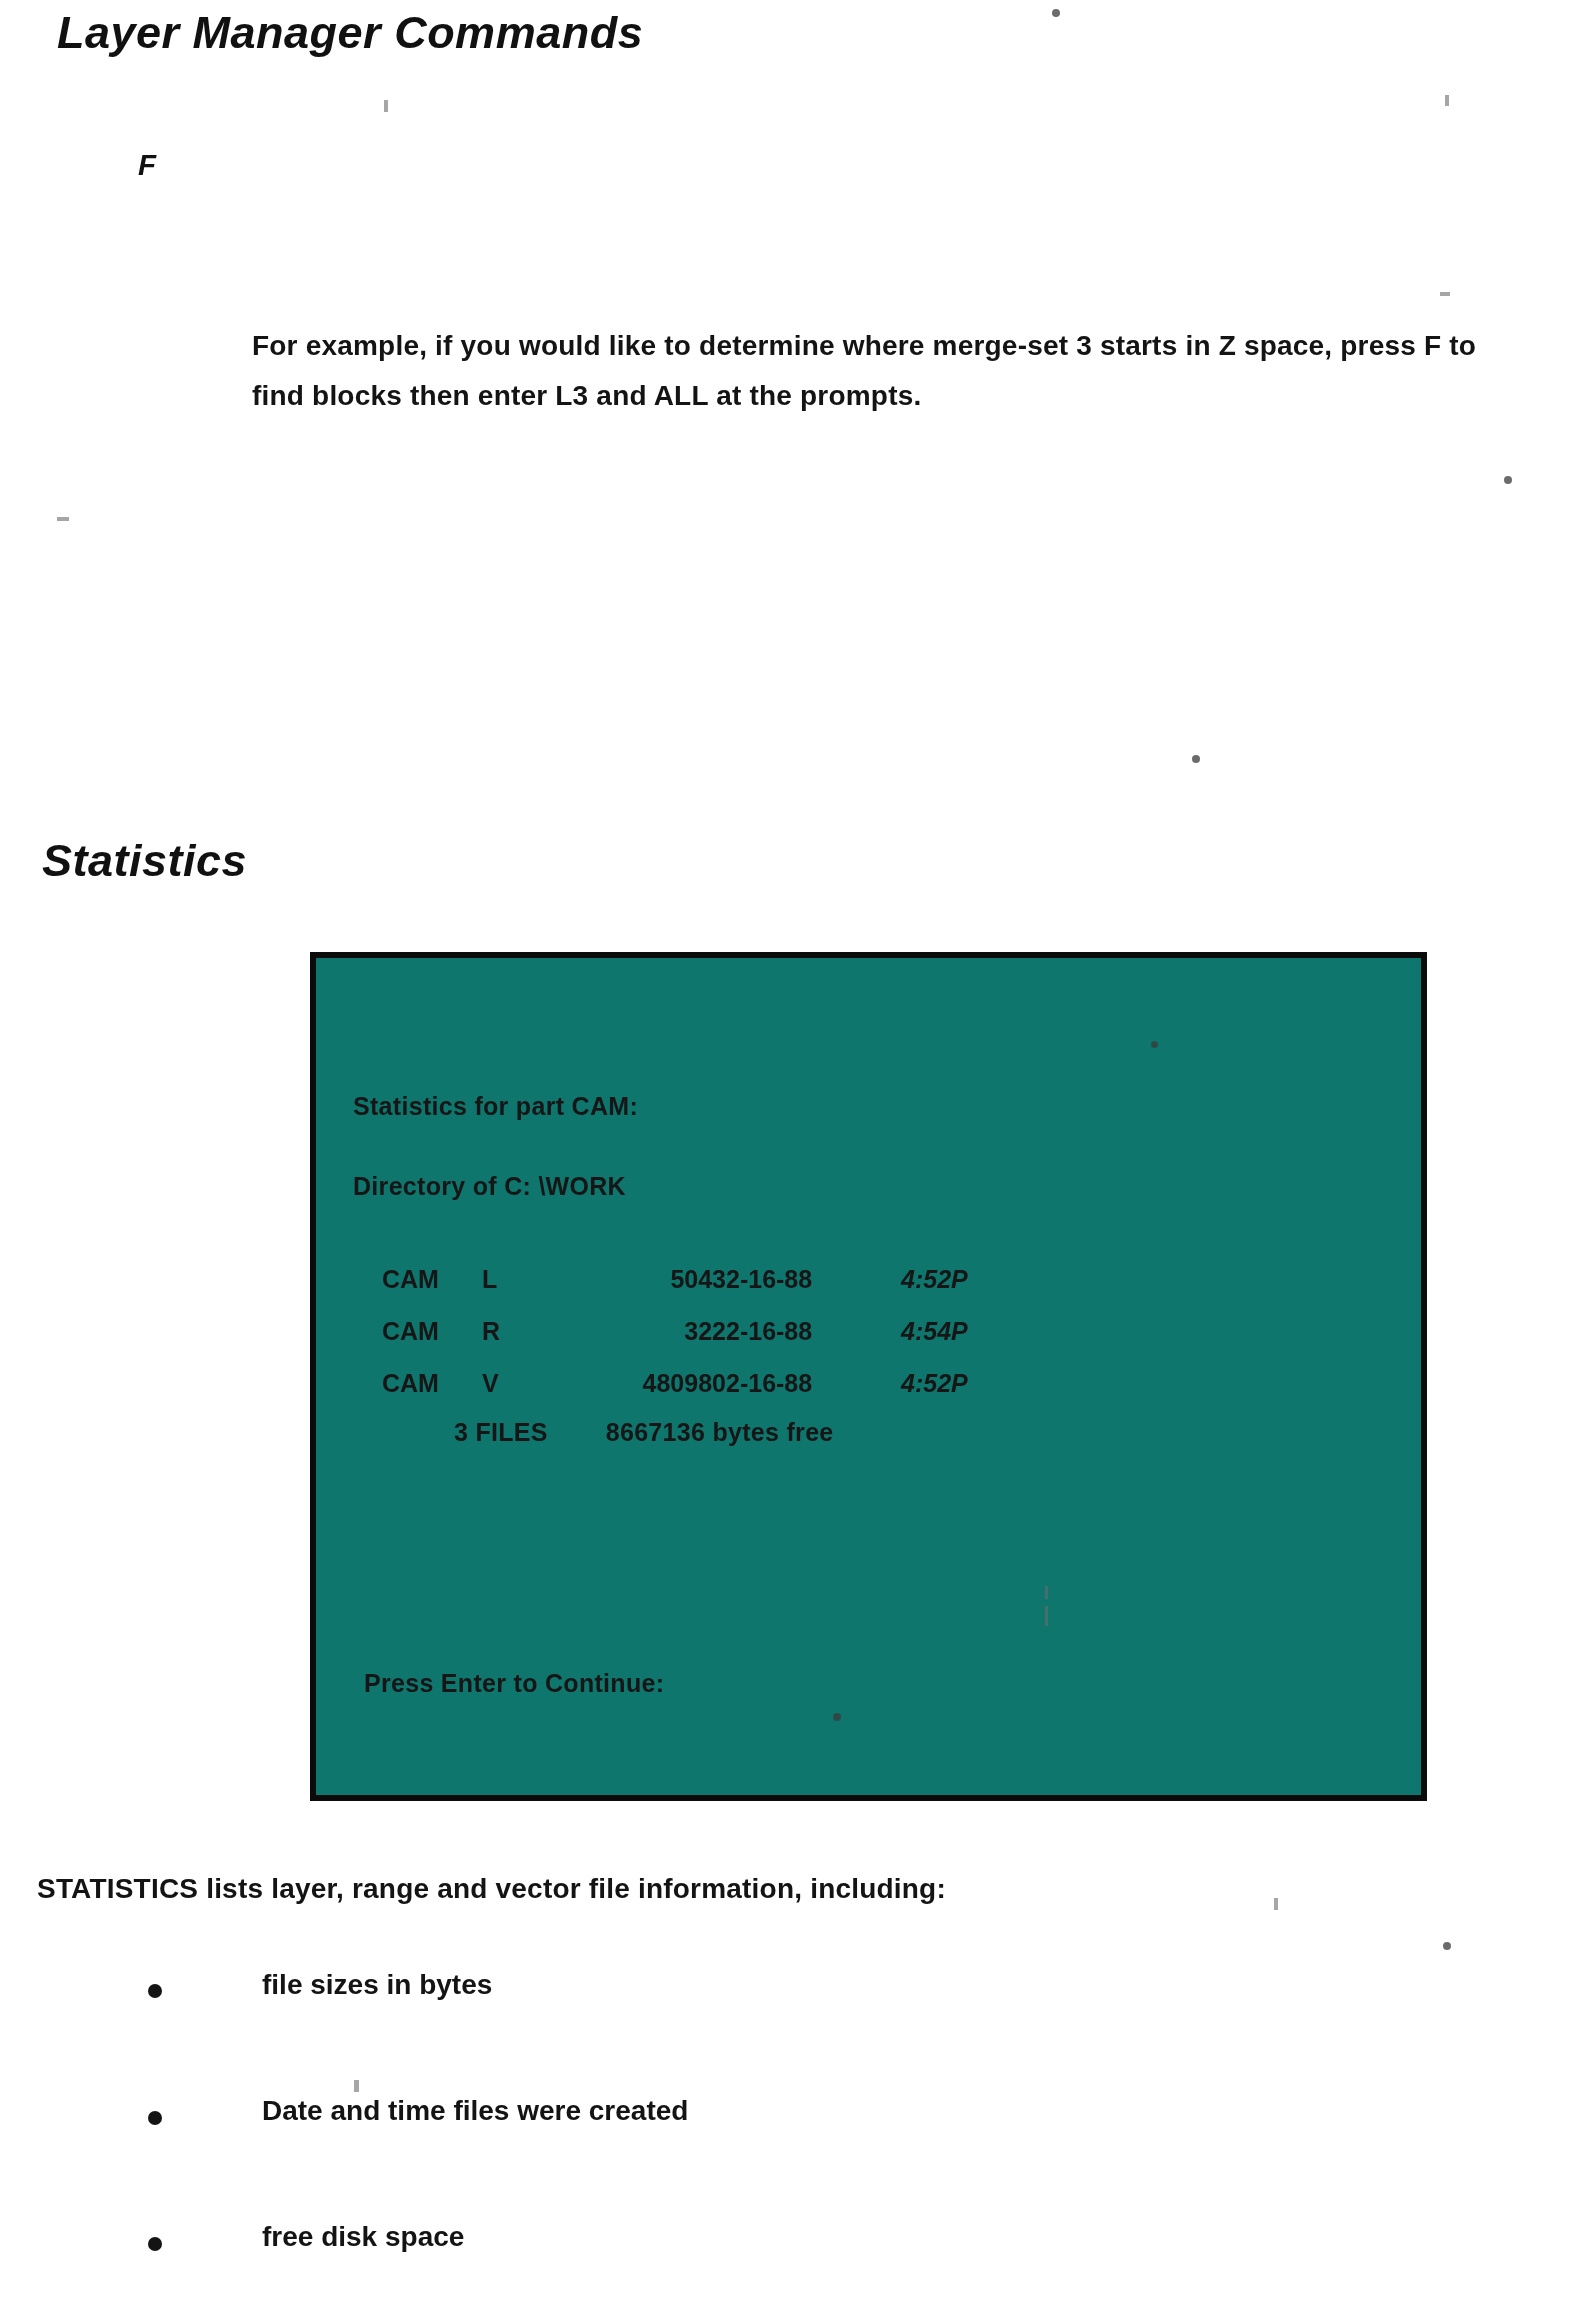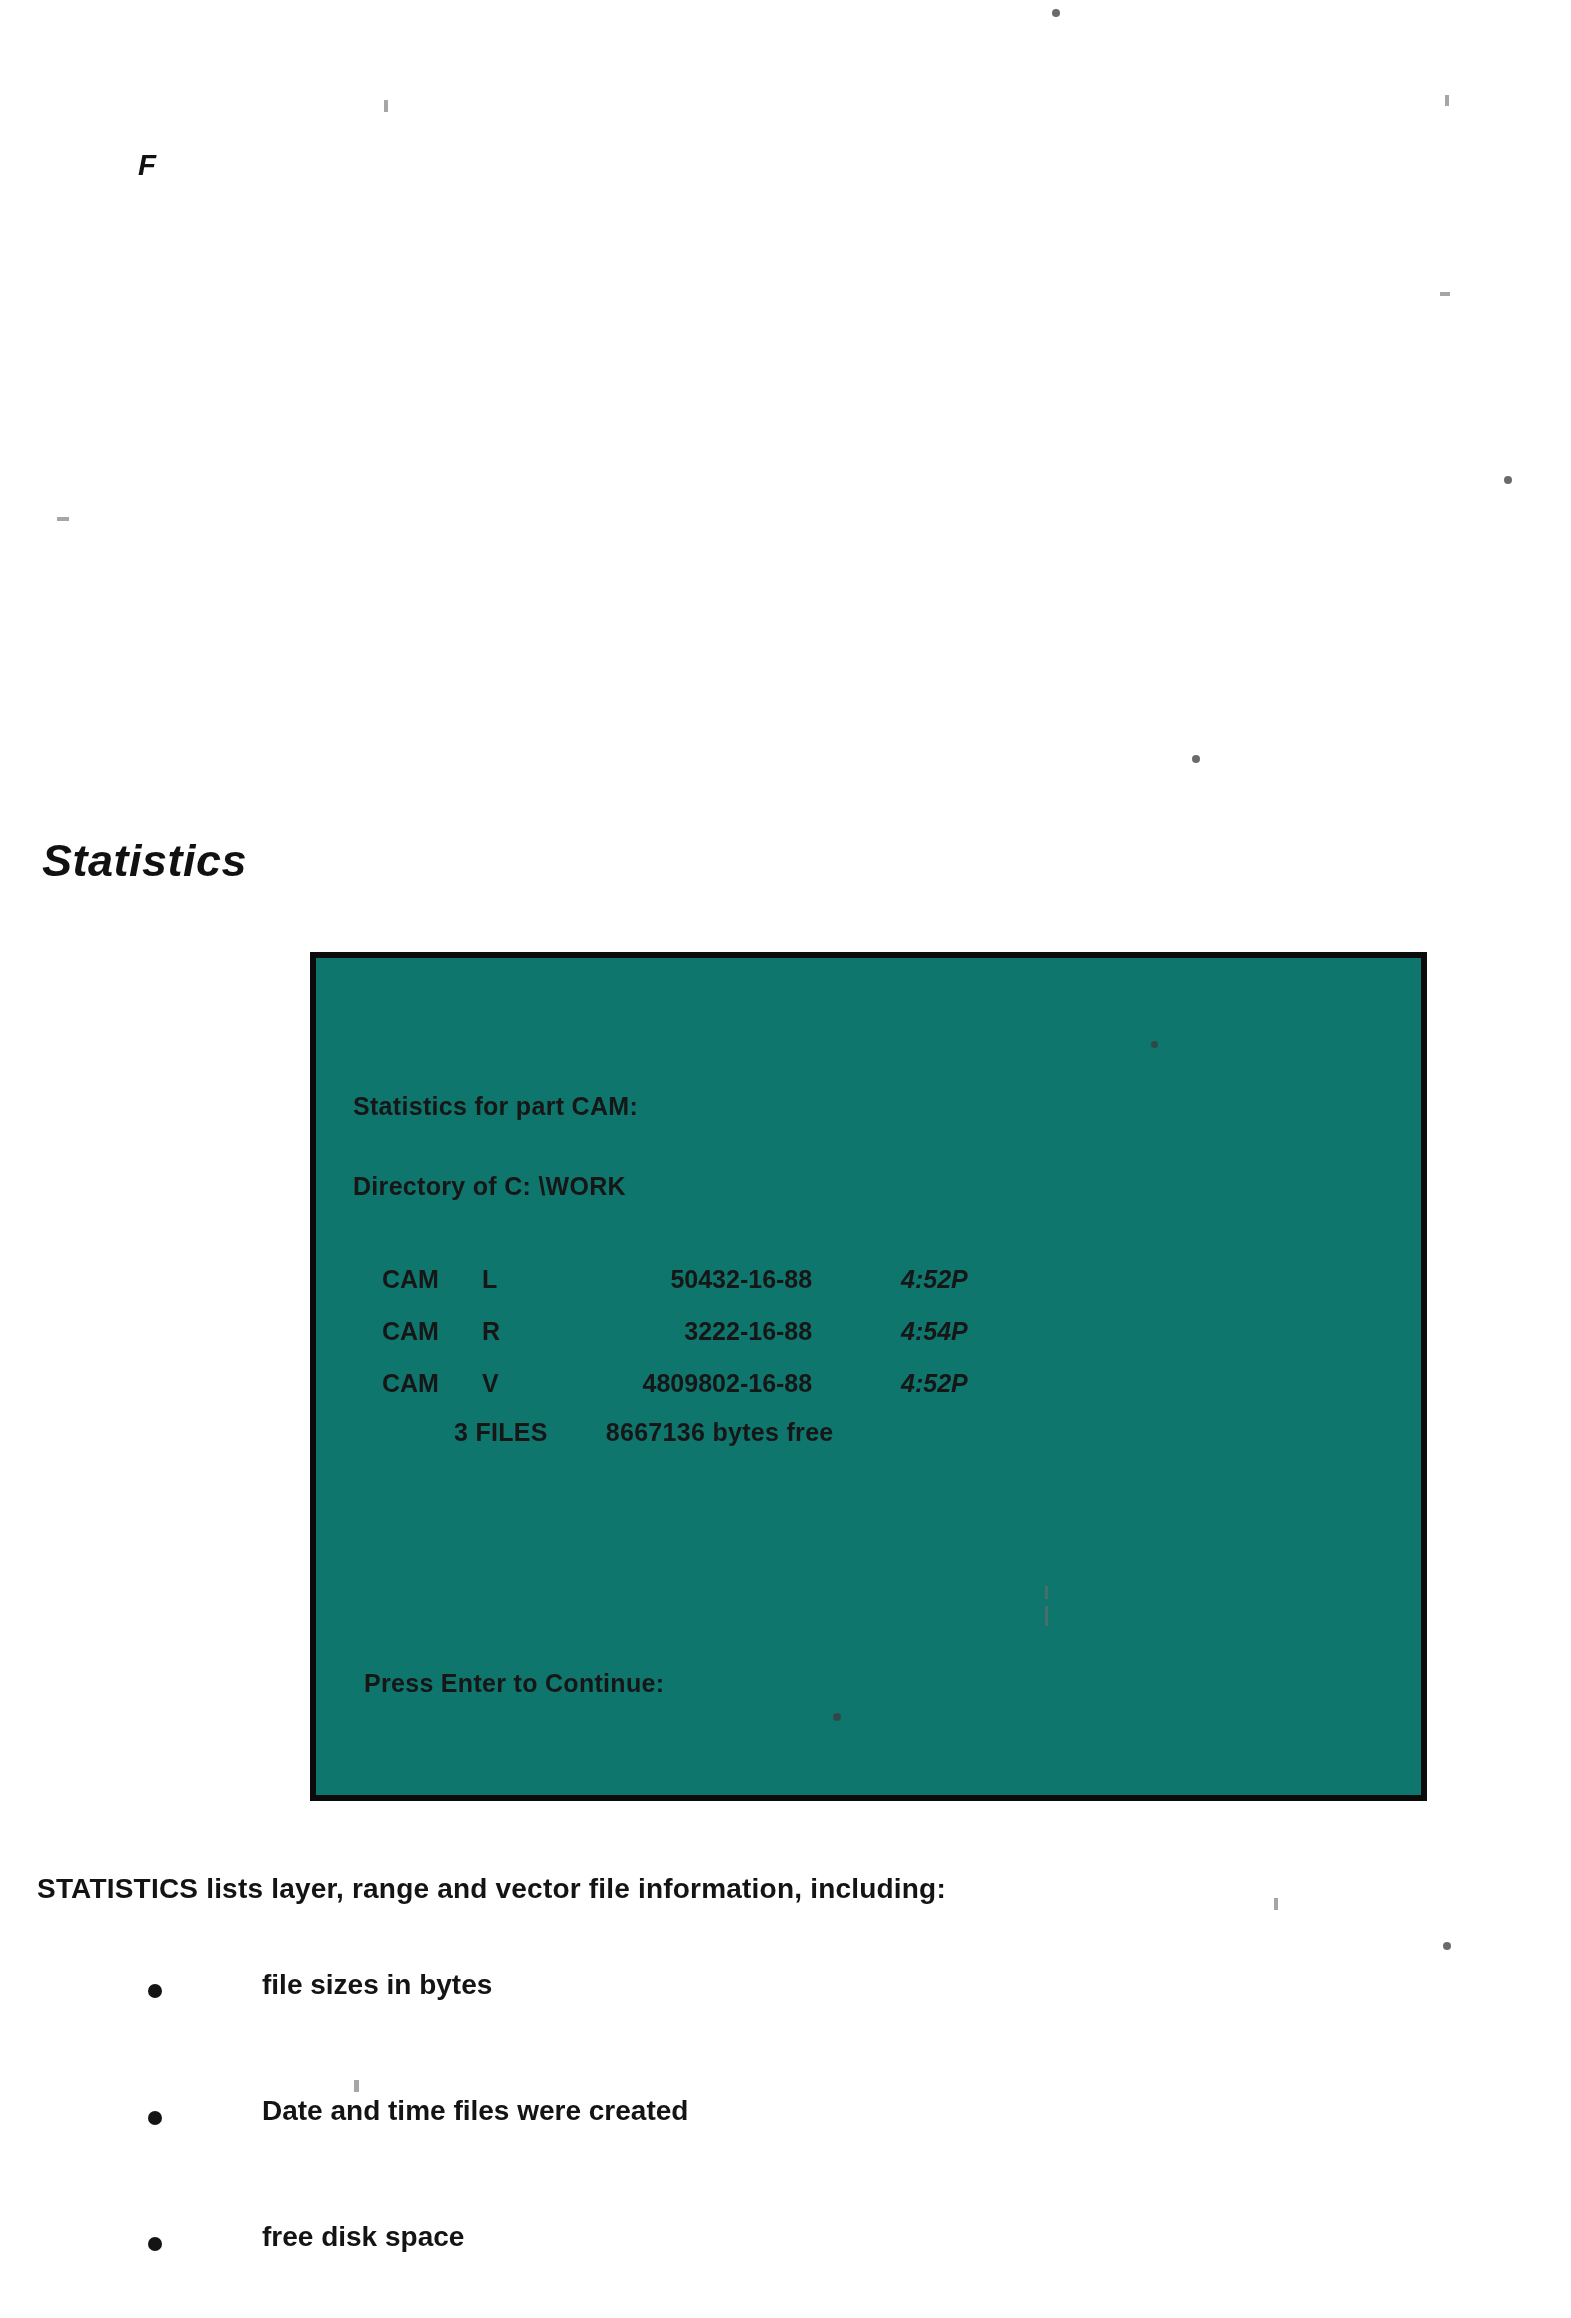--- a/index.html
+++ b/index.html
@@ -136,24 +136,26 @@
     position: absolute;
     background: #6a6a6a;
     opacity: 0.6;
   }
 </style>
 </head>
 <body>
 
 <div class="page">
 
+  <div class="h-section" id="h-layer-manager">Layer Manager Commands</div>
 
   <div class="cmd-letter" style="left:138px; top:148px;">F</div>
 
 
+  <div class="para" id="p-example">For example, if you would like to determine where merge-set 3 starts in Z space, press F to find blocks then enter L3 and ALL at the prompts.</div>
 
 
   <div class="h-section" style="left:42px; top:835px;">Statistics</div>
 
   <div id="screen-box">
 
     <div class="screen-line" id="sl-title">Statistics for part CAM:</div>
 
     <div class="screen-line" id="sl-dir">Directory of C: \WORK</div>
 

